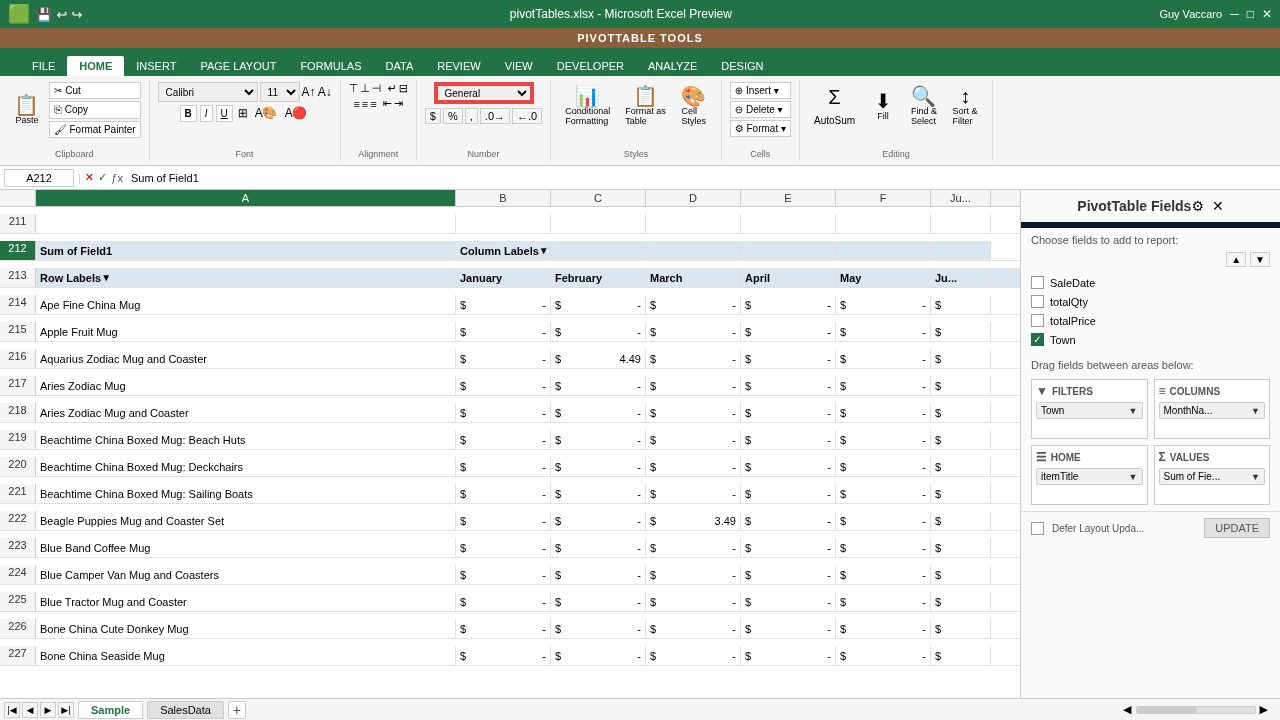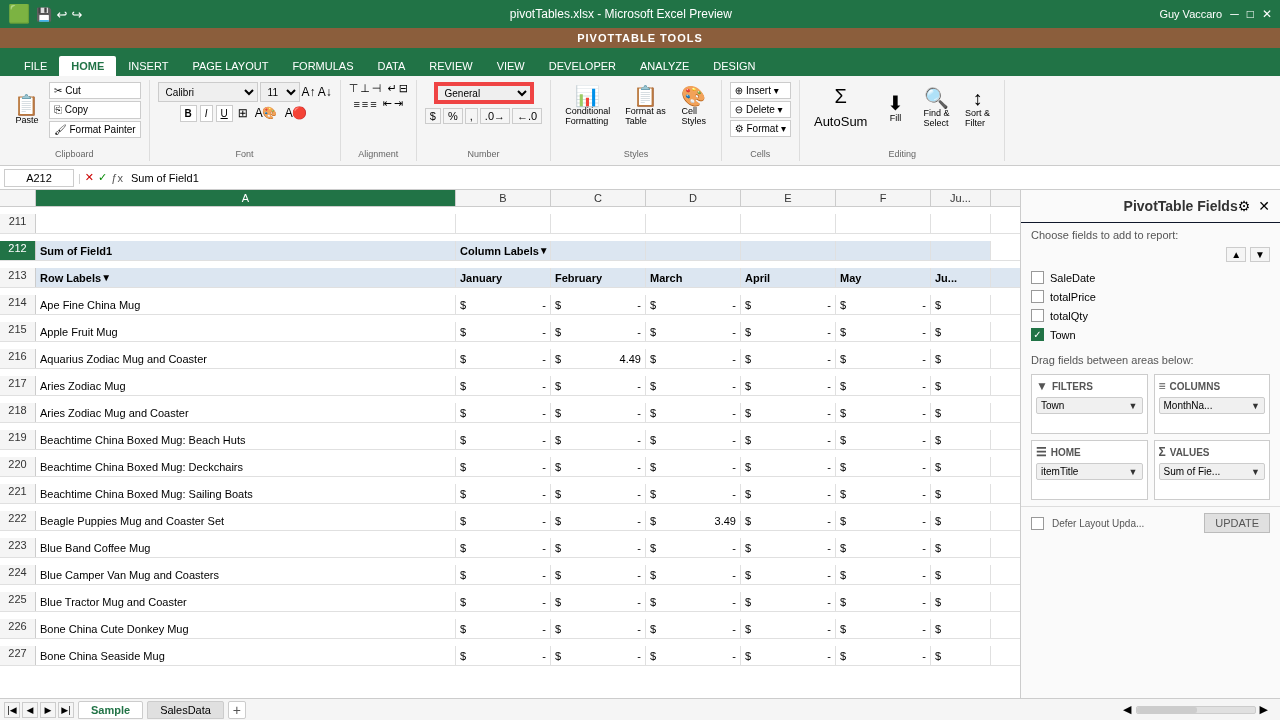--- a/index.html
+++ b/index.html
@@ -33,21 +33,21 @@
       font-weight: 600;
       letter-spacing: 1px;
     }
 
     
     .ribbon-tabs {
       height: 28px;
       background: #217346;
       display: flex;
       align-items: flex-end;
-      padding-left: 12px;
+      padding-left: 20px;
     }
     .ribbon-tab {
       padding: 4px 12px;
       font-size: 11px;
       color: white;
       cursor: pointer;
       border-radius: 2px 2px 0 0;
     }
     .ribbon-tab.active {
       background: white;
@@ -241,25 +241,25 @@
       min-width: 260px;
       border-left: 1px solid #ccc;
       background: #fafafa;
       display: flex;
       flex-direction: column;
       font-size: 11px;
       overflow-y: auto;
     }
     .panel-header {
       display: flex;
-      justify-content: flex-end;
+      justify-content: center;
       align-items: center;
       padding: 8px 10px;
       background: #fafafa;
-      border-bottom: 1px solid #0f172a;
+      border-bottom: 6px solid #0f172a;
     }
     .panel-title { font-size: 14px; font-weight: 600; color: #333; }
     .panel-subtitle { font-size: 11px; color: #555; margin: 6px 10px 4px; }
 
     .field-list { padding: 4px 10px; }
     .field-item {
       display: flex;
       align-items: center;
       gap: 6px;
       padding: 3px 0;
@@ -519,21 +519,21 @@
       <div class="ribbon-btn-sm">⊖ Delete ▾</div>
       <div class="ribbon-btn-sm">⚙ Format ▾</div>
     </div>
     <div class="ribbon-section-label">Cells</div>
   </div>
 
   <div class="ribbon-section">
     <div class="ribbon-row">
       <div class="ribbon-btn">
         <span class="ribbon-btn-icon">Σ</span>
-        <span style="font-size:13px;margin-top:8px;">AutoSum</span>
+        <span style="font-size:10px;margin-top:8px;">AutoSum</span>
       </div>
       <div class="ribbon-btn">
         <span class="ribbon-btn-icon">⬇</span>
         <span style="font-size:9px;">Fill</span>
       </div>
       <div class="ribbon-btn">
         <span class="ribbon-btn-icon">🔍</span>
         <span style="font-size:9px;">Find &amp;<br>Select</span>
       </div>
       <div class="ribbon-btn">
@@ -1020,25 +1020,25 @@
       </div>
     </div>
 
     <div class="field-list">
       <div class="field-item">
         <div class="field-checkbox"></div>
         <span class="field-name">SaleDate</span>
       </div>
       <div class="field-item">
         <div class="field-checkbox"></div>
-        <span class="field-name">totalPrice</span>
+        <span class="field-name">totalQty</span>
       </div>
       <div class="field-item">
         <div class="field-checkbox"></div>
-        <span class="field-name">totalQty</span>
+        <span class="field-name">totalPrice</span>
       </div>
       <div class="field-item">
         <div class="field-checkbox checked">✓</div>
         <span class="field-name">Town</span>
       </div>
     </div>
 
     <div class="drag-label">Drag fields between areas below:</div>
 
     <div class="drop-zones">

